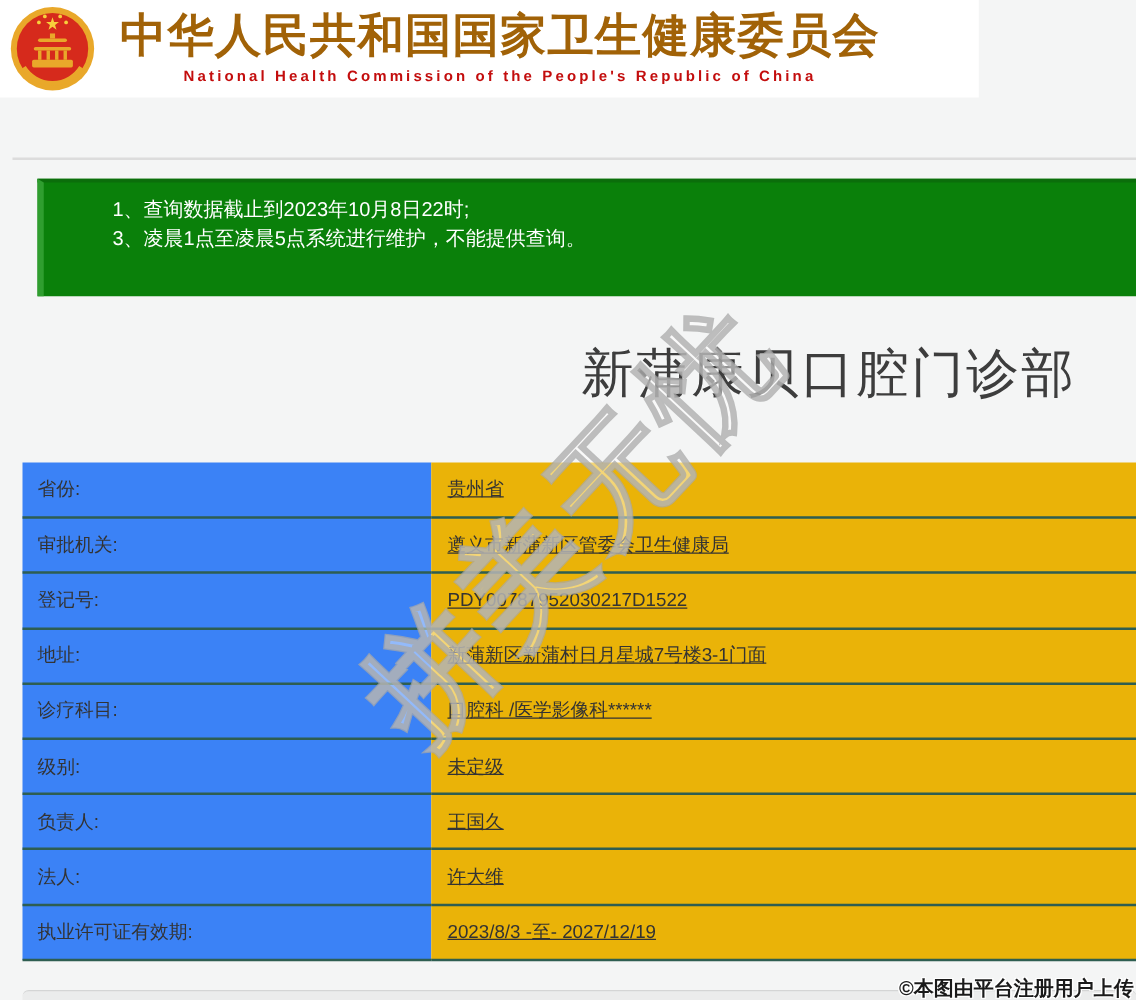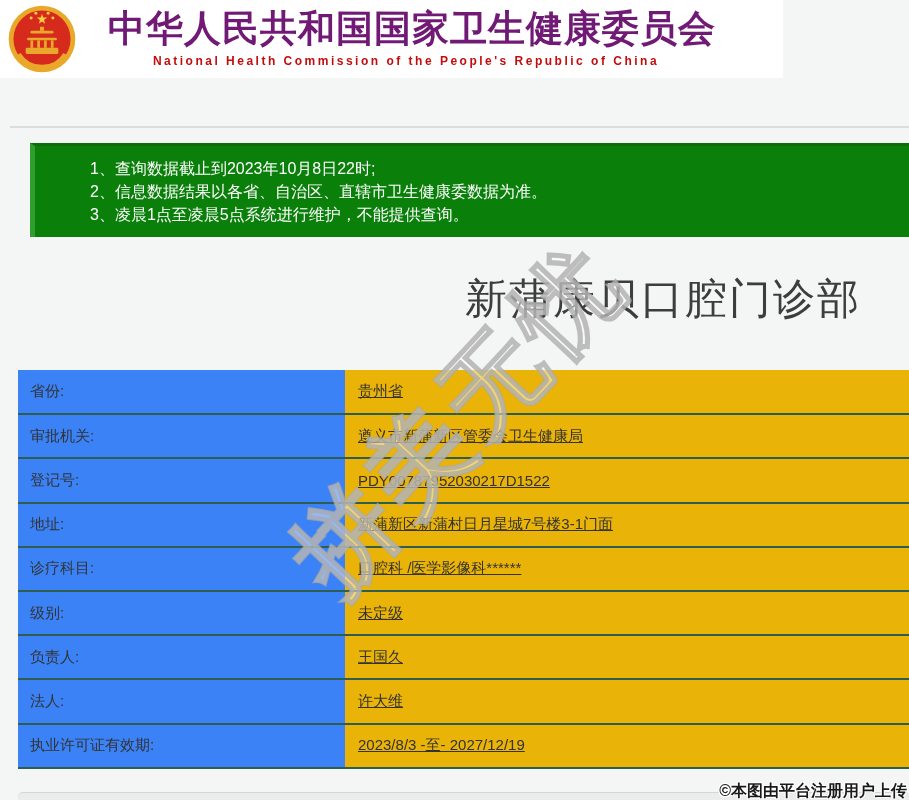--- a/index.html
+++ b/index.html
@@ -12,22 +12,22 @@
   }
 
   
   .header-banner {
     position:absolute; left:0; top:0; width:783px; height:78px;
     background:#ffffff; display:flex; align-items:center;
   }
   .emblem { margin-left:8px; width:68px; height:72px; flex:0 0 auto; }
   .header-titles { margin-left:20px; }
   .title-cn {
-    font-size:37px; font-weight:bold; color:#701a75;
-    line-height:1.05; letter-spacing:1px; white-space:nowrap;margin-left:12px;
+    font-size:37px; font-weight:bold; color:#a16207;
+    line-height:1.05; letter-spacing:1px; white-space:nowrap;
   }
   .title-en {
     margin-top:5px; font-size:12px; font-weight:bold; color:#c30d0d;
     letter-spacing:2.5px; white-space:nowrap;text-align:center;
   }
 
   
   .top-divider {
     position:absolute; left:10px; right:0; top:126px; height:2px;
     background:#dcdcdc;
@@ -112,21 +112,20 @@
   <div class="header-titles">
     <div class="title-cn">中华人民共和国国家卫生健康委员会</div>
     <div class="title-en">National Health Commission of the People's Republic of China</div>
   </div>
 </div>
 
 <div class="top-divider"></div>
 
 <div class="notice-box">
   <div class="notice-line">1、查询数据截止到2023年10月8日22时;</div>
-  <div class="notice-line">2、信息数据结果以各省、自治区、直辖市卫生健康委数据为准。</div>
   <div class="notice-line">3、凌晨1点至凌晨5点系统进行维护，不能提供查询。</div>
 </div>
 
 <div class="page-title">新蒲康贝口腔门诊部</div>
 
 <table class="info-table">
   <tbody>
     <tr>
       <td class="cell-label">省份:</td>
       <td class="cell-value">贵州省</td>

